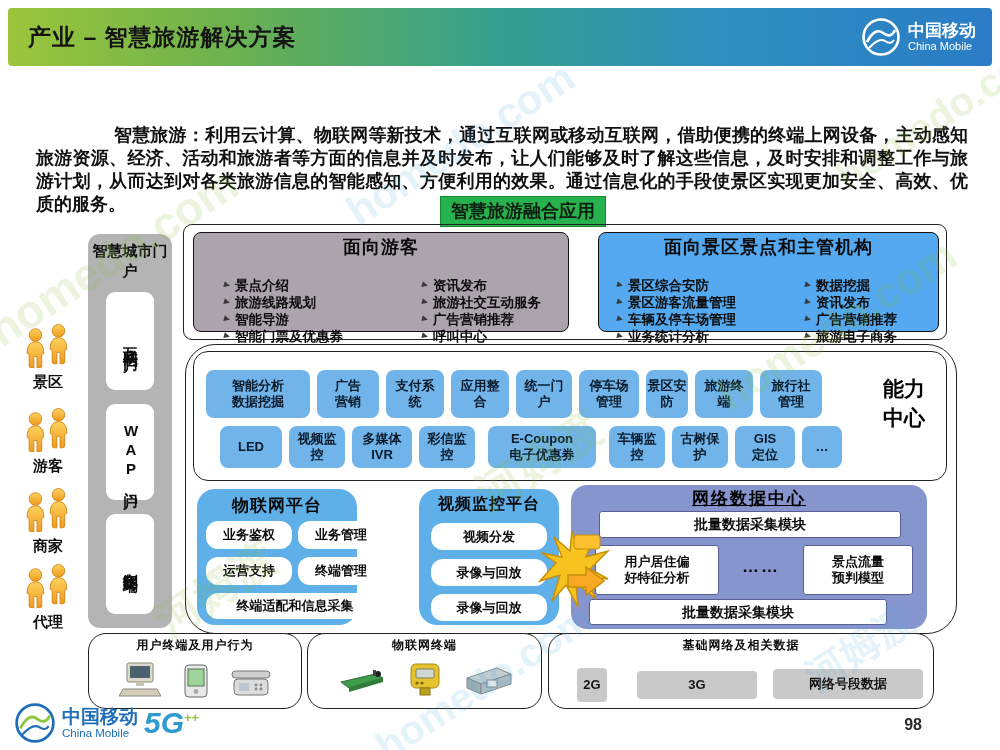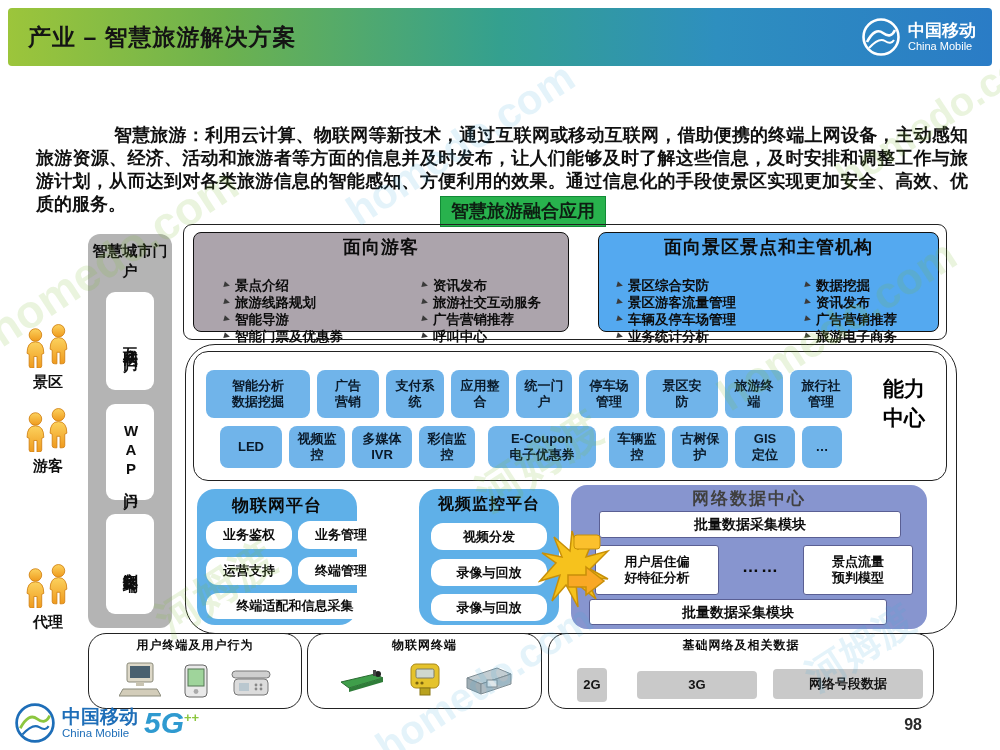--- a/index.html
+++ b/index.html
@@ -63,21 +63,21 @@
             color:#000000;white-space:pre-line;line-height:1.4;}
 
   .platform{position:absolute;background:#5fb0e8;border-radius:18px;}
   .plat-title{text-align:center;font-size:17px;font-weight:bold;color:#0a0a0a;margin-top:5px;letter-spacing:1px;}
   .wbox{position:absolute;background:#fff;border-radius:12px;display:flex;align-items:center;justify-content:center;
         font-size:13px;font-weight:bold;color:#0c0c0c;white-space:pre-line;text-align:center;line-height:1.2;}
   .iot{left:11px;top:144px;width:160px;height:136px;}
   .vid{left:233px;top:144px;width:140px;height:136px;}
 
   .dc{position:absolute;left:385px;top:140px;width:356px;height:144px;background:#8795cf;border-radius:16px;}
-  .dc-title{text-align:center;font-size:17px;font-weight:bold;color:#404040;margin-top:2px;letter-spacing:2px;}
+  .dc-title{text-align:center;font-size:17px;font-weight:bold;color:#000000;margin-top:2px;letter-spacing:2px;text-decoration:underline;}
   .dc .wbox{border:1px solid #5a5f93;border-radius:3px;}
   .dc-dots{position:absolute;left:152px;top:72px;width:76px;text-align:center;font-size:17px;font-weight:bold;color:#0a0a0a;letter-spacing:2px;}
   .burst{position:absolute;left:352px;top:184px;z-index:5;}
 
   
   .bbox{position:absolute;top:633px;height:74px;background:#fff;border:1.5px solid #222;border-radius:18px;}
   .bbox-title{text-align:center;font-size:12px;font-weight:bold;color:#0b0b0b;margin-top:3px;letter-spacing:1px;}
   .bicons{position:absolute;left:0;right:0;top:28px;display:flex;justify-content:space-around;align-items:flex-end;padding:0 18px;}
   .pill{position:absolute;background:#c9c9c9;border-radius:4px;display:flex;align-items:center;justify-content:center;
         font-size:13px;font-weight:bold;color:#141414;text-align:center;word-break:break-all;line-height:1.15;}
@@ -147,20 +147,26 @@
         <use href="#people-pair"></use>
       </svg>
     <div class="lbl">景区</div>
   </div>
   <div class="actor" style="top:408px">
     <svg width="52" height="44" viewBox="0 0 44 42">
         <use href="#people-pair"></use>
       </svg>
     <div class="lbl">游客</div>
   </div>
+  <div class="actor" style="top:488px">
+    <svg width="52" height="44" viewBox="0 0 44 42">
+        <use href="#people-pair"></use>
+      </svg>
+    <div class="lbl">商家</div>
+  </div>
   <div class="actor" style="top:564px">
     <svg width="52" height="44" viewBox="0 0 44 42">
         <use href="#people-pair"></use>
       </svg>
     <div class="lbl">代理</div>
   </div>
 
   <div class="portal">
     <div class="portal-title">智慧城市门户</div>
     <div class="pbox pbox1">
@@ -267,21 +273,21 @@
         <div class="capbox" style="width:62px">广告
 营销</div>
         <div class="capbox" style="width:58px">支付系
 统</div>
         <div class="capbox" style="width:58px">应用整
 合</div>
         <div class="capbox" style="width:56px">统一门
 户</div>
         <div class="capbox" style="width:60px">停车场
 管理</div>
-        <div class="capbox" style="width:72px">景区安
+        <div class="capbox" style="width:42px">景区安
 防</div>
         <div class="capbox" style="width:58px">旅游终
 端</div>
         <div class="capbox" style="width:62px">旅行社
 管理</div>
       </div>
       <div class="caprow caprow2">
         <div class="capbox" style="width:62px">LED</div>
         <div class="capbox" style="width:56px">视频监
 控</div>

